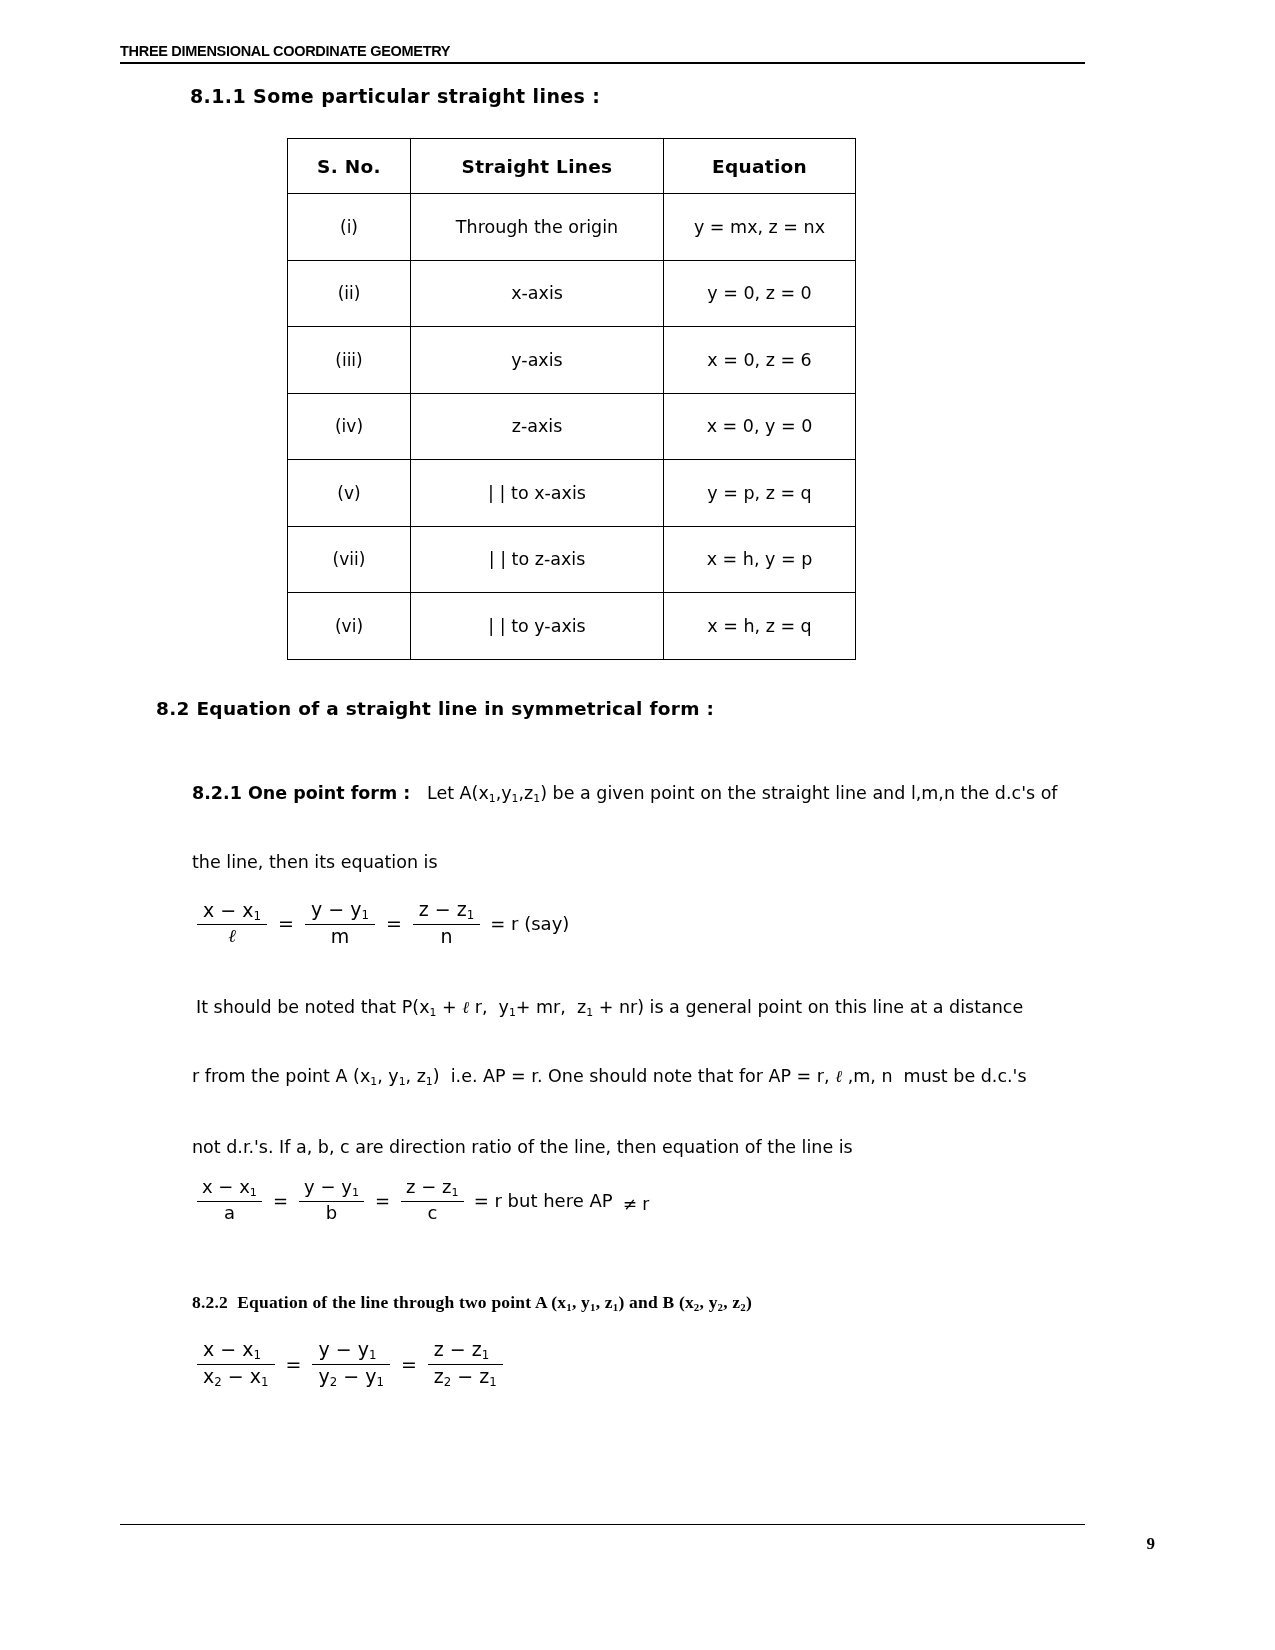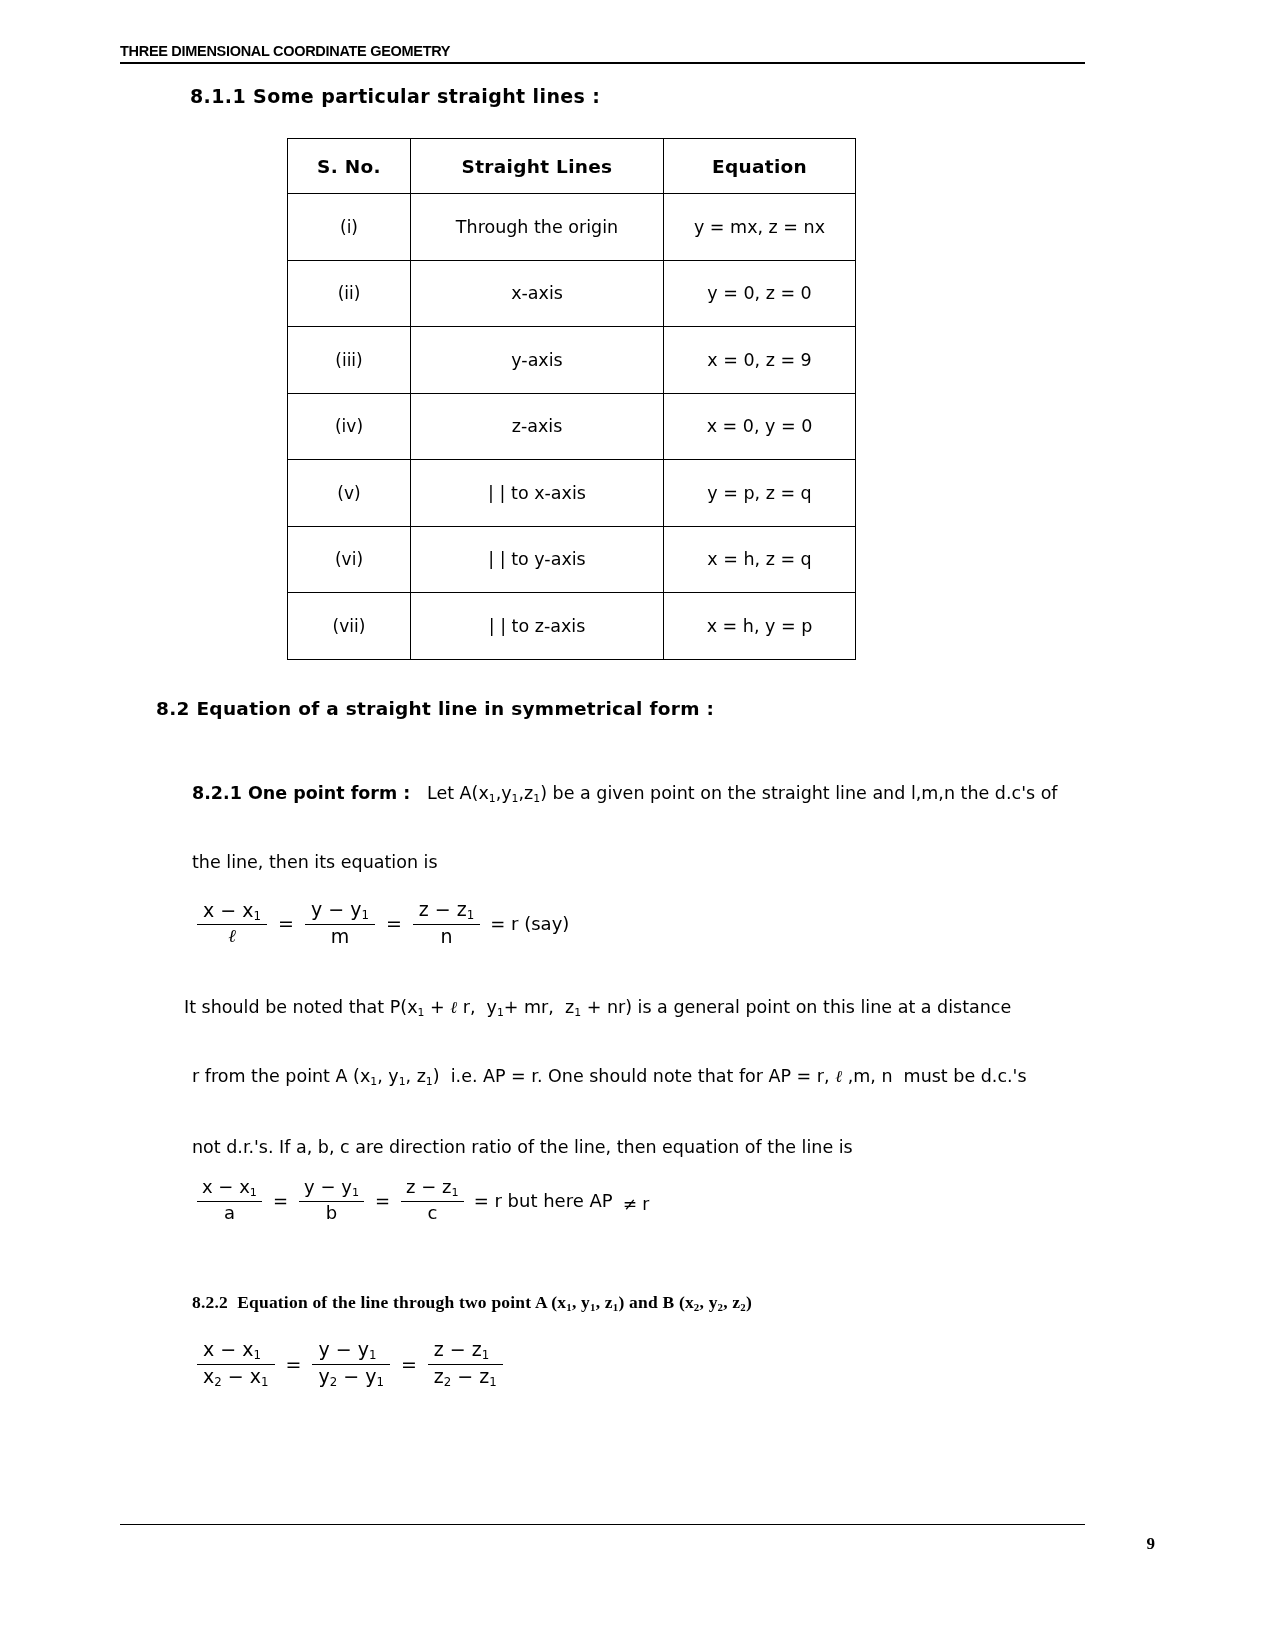--- a/index.html
+++ b/index.html
@@ -132,21 +132,21 @@
     vertical-align: -0.28em;
   }
   .ell {
     font-family: "DejaVu Serif", serif;
     font-style: italic;
     font-size: 0.95em;
   }
 
   .p-821 { left: 192px; top: 783px; }
   .p-line2 { left: 192px; top: 852px; }
-  .p-noted { left: 184px; top: 997px; }
+  .p-noted { left: 196px; top: 997px; }
   .p-rfrom { left: 192px; top: 1066px; }
   .p-notdrs { left: 192px; top: 1137px; }
 
   
   .eqrow {
     position: absolute;
     display: flex;
     align-items: center;
     font-family: "DejaVu Sans", sans-serif;
     font-size: 19px;
@@ -245,42 +245,42 @@
           <td>y = mx, z = nx</td>
         </tr>
         <tr>
           <td>(ii)</td>
           <td>x-axis</td>
           <td>y = 0, z = 0</td>
         </tr>
         <tr>
           <td>(iii)</td>
           <td>y-axis</td>
-          <td>x = 0, z = 9</td>
+          <td>x = 0, z = 6</td>
         </tr>
         <tr>
           <td>(iv)</td>
           <td>z-axis</td>
           <td>x = 0, y = 0</td>
         </tr>
         <tr>
           <td>(v)</td>
           <td>| | to x-axis</td>
           <td>y = p, z = q</td>
         </tr>
         <tr>
+          <td>(vii)</td>
+          <td>| | to z-axis</td>
+          <td>x = h, y = p</td>
+        </tr>
+        <tr>
           <td>(vi)</td>
           <td>| | to y-axis</td>
           <td>x = h, z = q</td>
         </tr>
-        <tr>
-          <td>(vii)</td>
-          <td>| | to z-axis</td>
-          <td>x = h, y = p</td>
-        </tr>
       </tbody>
     </table>
   </div>
 
   <div class="h-82">8.2 Equation of a straight line in symmetrical form :</div>
 
   <div class="para p-821">
     <b>8.2.1 One point form :</b>
     <span>&nbsp; Let A(x<sub>1</sub>,y<sub>1</sub>,z<sub>1</sub>) be a given point on the straight line and l,m,n the d.c's of</span>
   </div>

